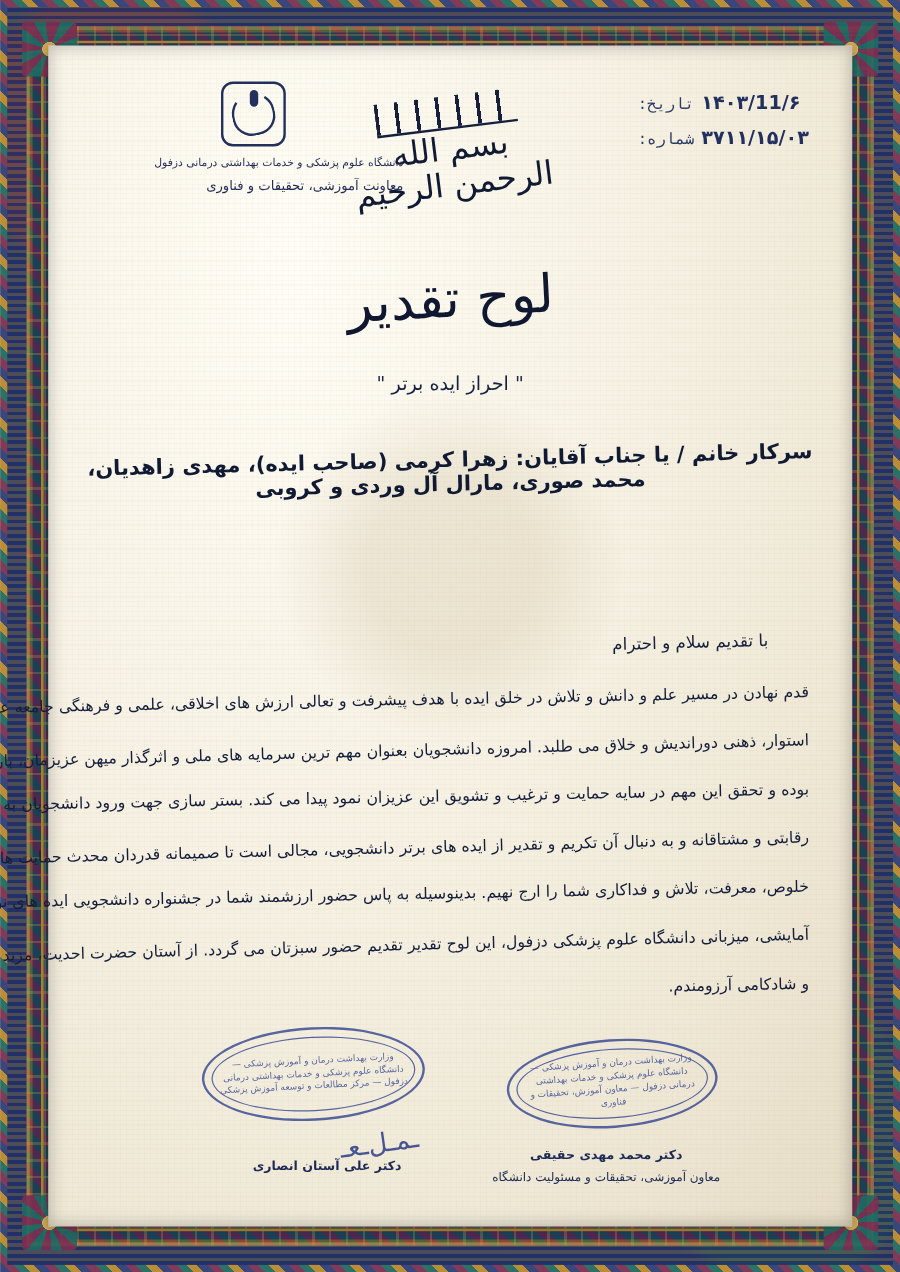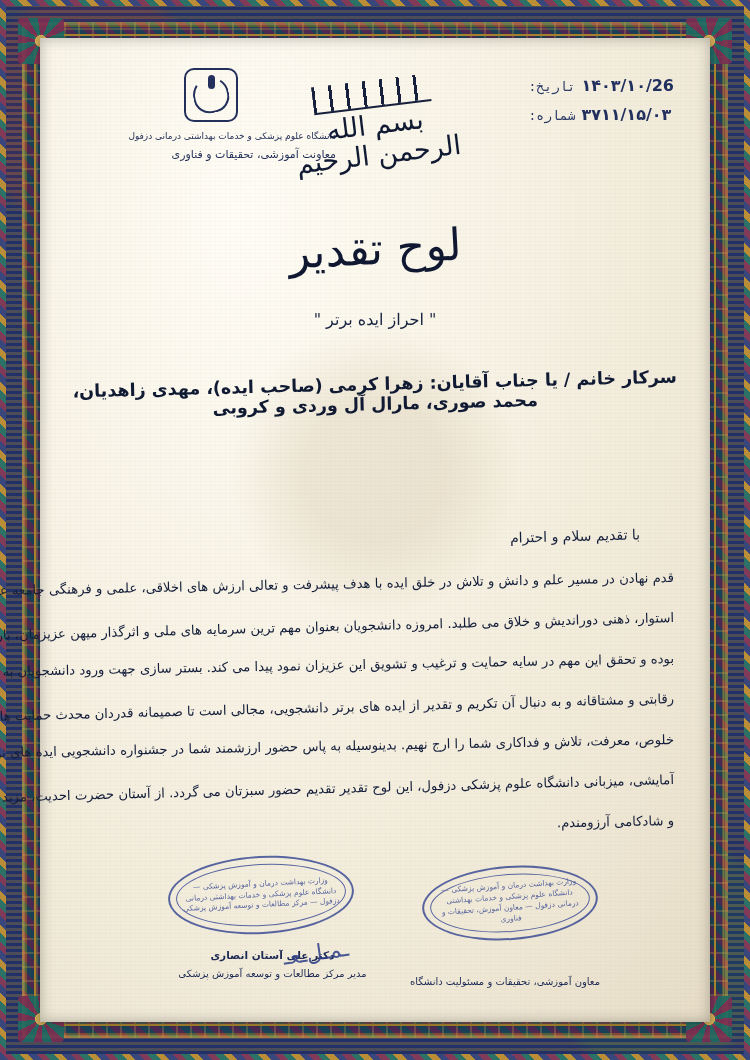--- a/index.html
+++ b/index.html
@@ -342,21 +342,21 @@
   <div class="corner tr"></div>
   <div class="corner bl"></div>
   <div class="corner br"></div>
 
   <div class="paper">
     <div class="paper-watermark"></div>
     <div class="paper-tex"></div>
 
     <div class="meta">
       <div class="meta-row">
-        <span class="meta-value">۱۴۰۳/۱۰/26</span>
+        <span class="meta-value">۱۴۰۳/11/۶</span>
         <span class="meta-label">تاریخ:</span>
       </div>
       <div class="meta-row">
         <span class="meta-value">۳۷۱۱/۱۵/۰۳</span>
         <span class="meta-label">شماره:</span>
       </div>
     </div>
 
     <div class="bismillah">
       <span class="combs"></span>
@@ -387,28 +387,28 @@
       <div class="body-line">آمایشی، میزبانی دانشگاه علوم پزشکی دزفول، این لوح تقدیر تقدیم حضور سبزتان می گردد. از آستان حضرت احدیت، مزید توفیقات، توأم با سلامتی</div>
       <div class="body-line">و شادکامی آرزومندم.</div>
     </div>
 
     <div class="sig-area">
 
       <div class="stamp s-right">
         <div class="stamp-inner">وزارت بهداشت درمان و آموزش پزشکی — دانشگاه علوم پزشکی و خدمات بهداشتی درمانی دزفول — معاون آموزش، تحقیقات و فناوری</div>
       </div>
       <div class="sig right">
+        <div class="sig-name">دکتر محمد مهدی حقیقی</div>
         <div class="sig-role">معاون آموزشی، تحقیقات و مسئولیت دانشگاه</div>
       </div>
 
       <div class="stamp s-left">
         <div class="stamp-inner">وزارت بهداشت درمان و آموزش پزشکی — دانشگاه علوم پزشکی و خدمات بهداشتی درمانی دزفول — مرکز مطالعات و توسعه آموزش پزشکی</div>
       </div>
       <div class="sig left">
         <div class="sig-name">دکتر علی آستان انصاری</div>
-        <div class="sig-role">مدیر مرکز مطالعات و توسعه آموزش پزشکی</div>
       </div>
 
       <div class="signature-scrawl">ـمـﻞـﻌـ</div>
     </div>
 
   </div>
 </div>
 
 </body></html>

